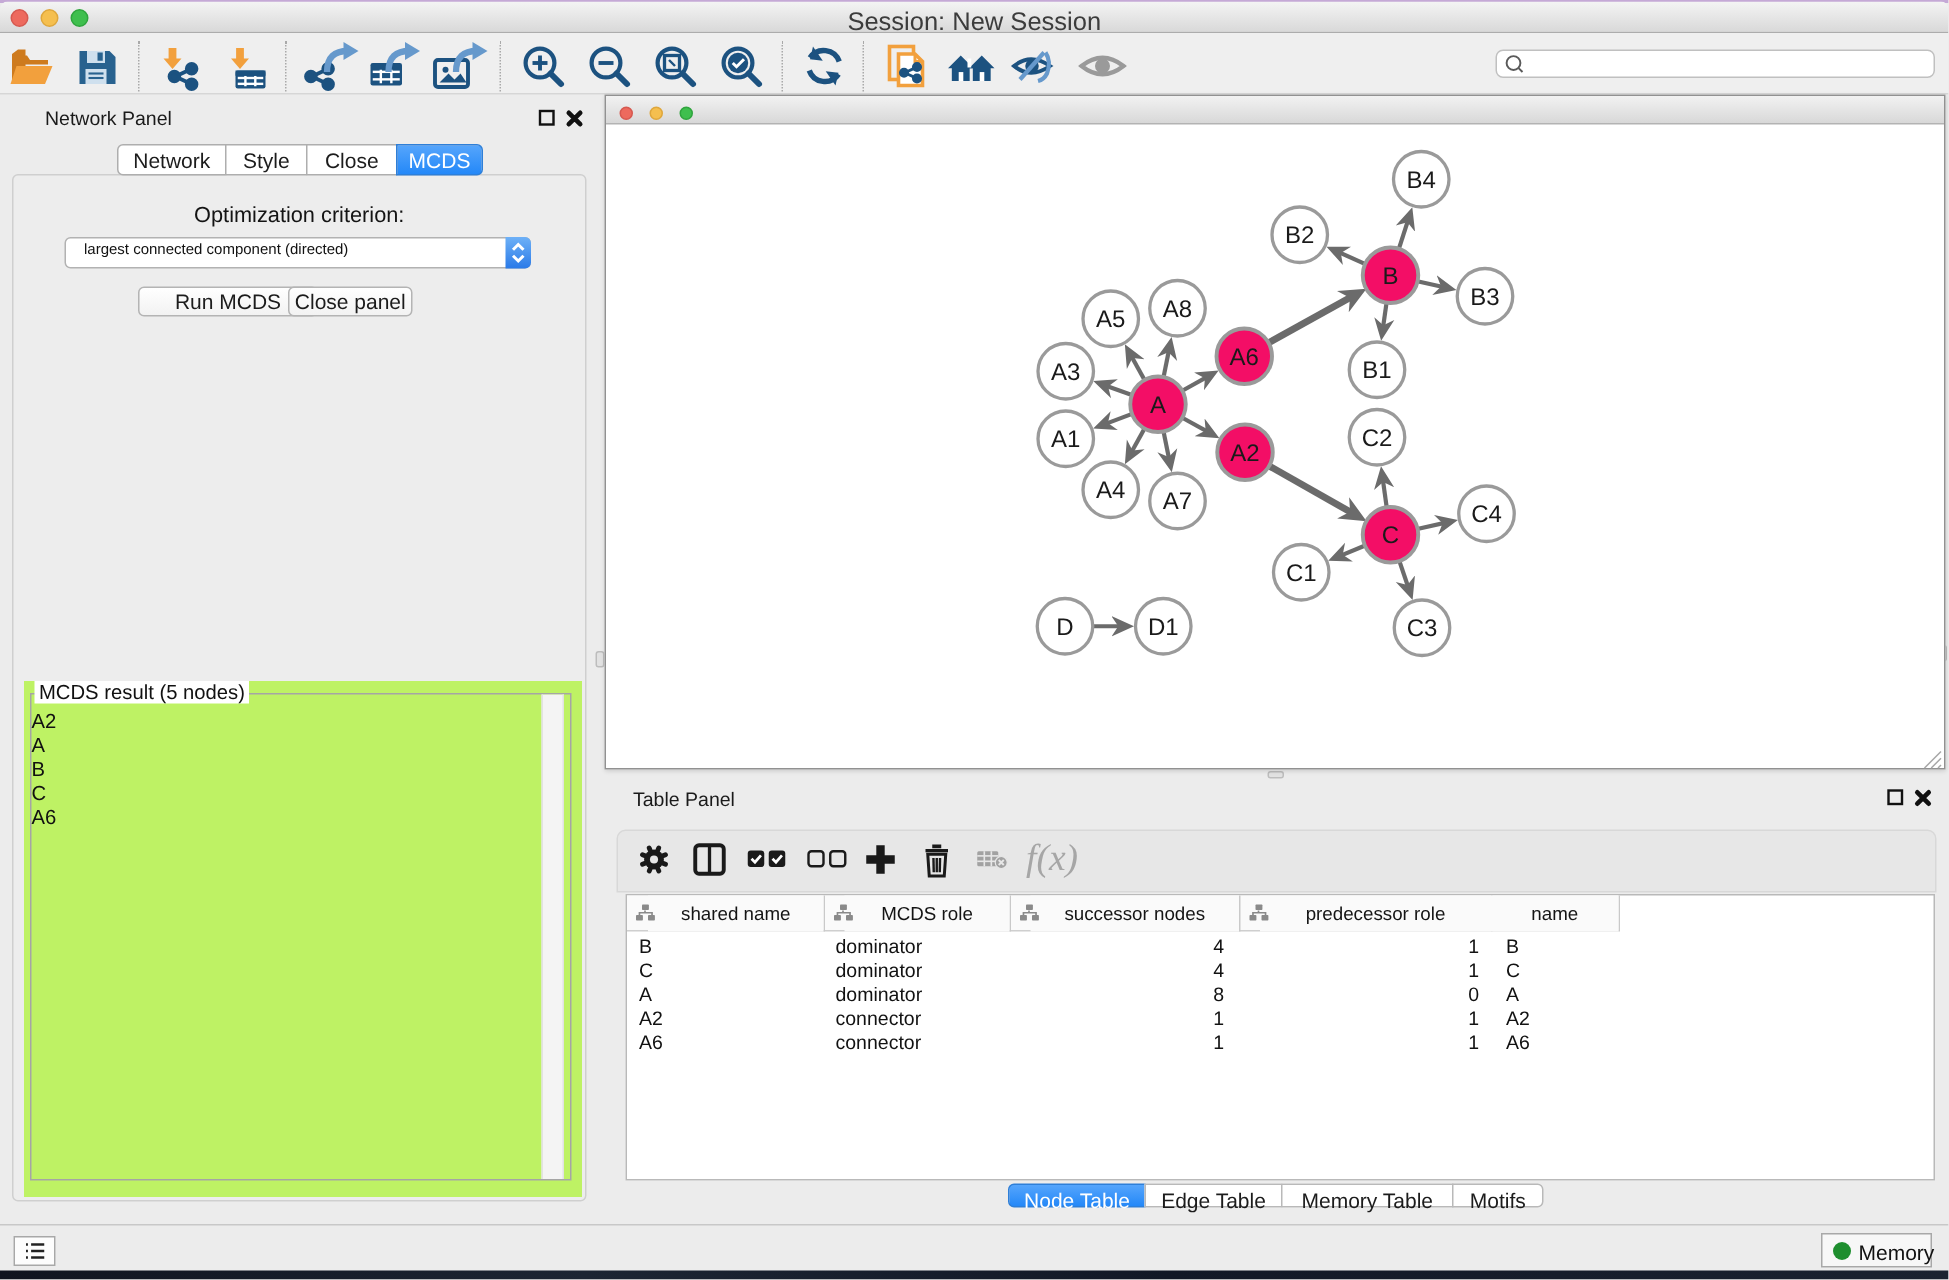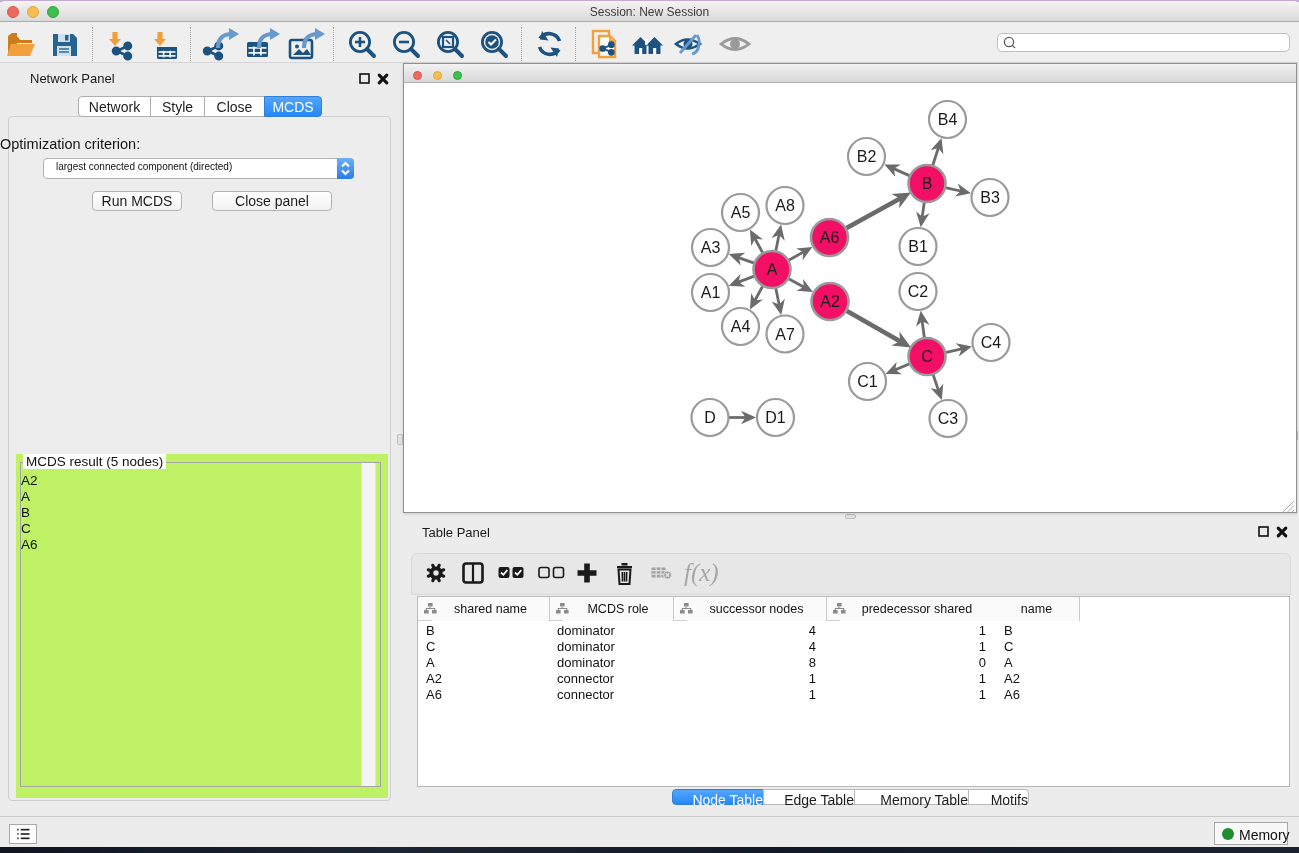--- a/index.html
+++ b/index.html
@@ -1,21 +1,21 @@
 <!DOCTYPE html>
 <html><head><meta charset="utf-8">
 <style>
 *{margin:0;padding:0;box-sizing:border-box}
 html,body{width:1299px;height:853px;overflow:hidden}
 body{font-family:"Liberation Sans",sans-serif;background:#ececec;position:relative}
 .abs{position:absolute}
 .purple{left:0;top:0;width:1299px;height:2px;background:#c5a9d6}
 .titlebar{left:0;top:1px;width:1299px;height:21px;background:linear-gradient(#f4f4f4,#d9d9d9);border-bottom:1px solid #acacac;border-radius:5px 5px 0 0}
 .tl{border-radius:50%;width:12px;height:12px;top:6px}
-.ttext{width:100%;text-align:center;top:5px;font-size:12px;color:#3c3c3c}
+.ttext{width:100%;text-align:center;top:5px;font-size:17px;color:#3c3c3c}
 .toolbar{left:0;top:22px;width:1299px;height:41px;background:#efefef;border-bottom:1px solid #d6d6d6}
 .tdiv{top:27px;height:34px;width:0;border-left:1px dotted #a9a9a9}
 .searchbox{left:997px;top:33px;width:293px;height:19px;background:#fff;border:1px solid #c0c0c0;border-radius:5px}
 .cph{left:0;top:63px;width:399px;height:30px}
 .cptitle{left:30px;top:8px;font-size:13px;color:#1a1a1a}
 .tab{top:96px;height:21px;background:#fff;border:1px solid #aeaeae;font-size:14px;color:#1c1c1c;text-align:center;line-height:20px}
 .cpanel{left:8px;top:116px;width:383px;height:685px;border:1px solid #cfcfcf;border-radius:4px;background:#ededed}
 .btn{height:20px;background:linear-gradient(#ffffff,#f2f2f2);border:1px solid #b4b4b4;border-radius:4px;font-size:14px;color:#1c1c1c;text-align:center;line-height:18px}
 .resultbox{left:16px;top:454px;width:372px;height:344px;background:#bef264}
 .groupbd{left:4px;top:8px;width:361px;height:325px;border:1px solid #a5a5a5}
@@ -26,21 +26,21 @@
 .nettitle{left:0;top:0;width:892px;height:19px;background:linear-gradient(#f2f2f2,#d8d8d8);border-bottom:1px solid #b3b3b3}
 .ntl{border-radius:50%;width:9px;height:9px;top:7px}
 .statusbar{left:0;top:816px;width:1299px;height:31px;background:#ececec;border-top:1px solid #c8c8c8}
 .darkstrip{left:0;top:847px;width:1299px;height:6px;background:linear-gradient(90deg,#10141f,#1c2533 30%,#121826 60%,#1a2230)}
 .tphead{left:405px;top:520px;width:894px;height:26px}
 .tptool{left:411px;top:553px;width:880px;height:42px;background:#e7e7e7;border:1px solid #d8d8d8;border-radius:6px 6px 0 0}
 .ttable{left:417px;top:596px;width:873px;height:191px;background:#fff;border:1px solid #b9b9b9}
 .th{top:0px;height:24px;background:#fafafa;font-size:12.5px;color:#141414;text-align:center;line-height:24px}
 .colsep{top:0;height:24px;width:0;border-left:1px solid #c9c9c9}
 .td{font-size:13px;color:#121212;height:16.1px;line-height:16.1px}
-.btab{top:789px;height:16px;background:#fff;border:1px solid #b9b9b9;font-size:14px;color:#1c1c1c;text-align:right;line-height:21px}
+.btab{top:789px;height:16px;background:#fff;border:1px solid #b9b9b9;font-size:14px;color:#1c1c1c;text-align:center;line-height:21px}
 svg{position:absolute;overflow:visible}
 </style></head>
 <body>
 <div class="abs purple"></div>
 <div class="abs titlebar"></div>
 <div class="abs tl" style="left:7px;background:#ed6a5e;border:1px solid #d65950"></div>
 <div class="abs tl" style="left:27px;background:#f5bf4f;border:1px solid #dfa73c"></div>
 <div class="abs tl" style="left:47px;background:#3fbf4e;border:1px solid #2fa53d"></div>
 <div class="abs ttext">Session: New Session</div>
 <div class="abs toolbar"></div>
@@ -180,30 +180,30 @@
     <rect x="1" y="1" width="9" height="9" fill="none" stroke="#111" stroke-width="1.6"></rect>
   </svg>
 <svg style="left:377px;top:73px" width="12" height="12" viewBox="0 0 12 12">
     <path d="M2.2,2.2L9.8,9.8M9.8,2.2L2.2,9.8" stroke="#111" stroke-width="3.1" stroke-linecap="round"></path>
   </svg>
 <div class="abs cpanel"></div>
 <div class="abs tab" style="left:78px;width:73px;border-radius:4px 0 0 4px">Network</div>
 <div class="abs tab" style="left:150px;width:55px">Style</div>
 <div class="abs tab" style="left:204px;width:61px">Close</div>
 <div class="abs tab" style="left:264px;width:58px;background:linear-gradient(#55a5fc,#2488f8);border-color:#2e7fd8;color:#fff;border-radius:0 4px 4px 0">MCDS</div>
-<div class="abs" style="left:0;top:136px;width:399px;text-align:left;font-size:14.5px;color:#141414">Optimization criterion:</div>
+<div class="abs" style="left:0;top:136px;width:399px;text-align:center;font-size:14.5px;color:#141414">Optimization criterion:</div>
 <div class="abs" style="left:43px;top:158px;width:311px;height:21px;background:#fff;border:1px solid #b2b2b2;border-radius:4px"></div>
 <div class="abs" style="left:56px;top:161px;font-size:10px;color:#111">largest connected component (directed)</div>
 <div class="abs" style="left:337px;top:158px;width:17px;height:21px;background:linear-gradient(#6eb1f7,#2a7ae8);border-radius:0 4px 4px 0"></div>
 <svg style="left:340px;top:161px" width="11" height="15" viewBox="0 0 11 15">
     <path d="M2,5.5L5.5,2L9,5.5" fill="none" stroke="#fff" stroke-width="2"></path>
     <path d="M2,9.5L5.5,13L9,9.5" fill="none" stroke="#fff" stroke-width="2"></path>
   </svg>
-<div class="abs btn" style="left:92px;top:191px;width:90px">Run MCDS</div>
-<div class="abs btn" style="left:212px;top:191px;width:120px">Close panel</div>
+<div class="abs btn" style="left:92px;top:191px;width:120px">Run MCDS</div>
+<div class="abs btn" style="left:192px;top:191px;width:83px">Close panel</div>
 <div class="abs resultbox">
 <div class="abs groupbd"></div>
 <div class="abs grouptitle">MCDS result (5 nodes)</div>
 <div class="abs sbtrack"></div>
 <div class="abs mitem" style="top:19px">A2</div>
 <div class="abs mitem" style="top:35px">A</div>
 <div class="abs mitem" style="top:51px">B</div>
 <div class="abs mitem" style="top:67px">C</div>
 <div class="abs mitem" style="top:83px">A6</div>
 </div>
@@ -381,21 +381,21 @@
     </svg>
 <div class="abs th" style="left:269px;width:139px">successor nodes</div>
 <svg style="left:261px;top:5px" width="14" height="13" viewBox="0 0 14 13">
       <g fill="#8a8a8a">
         <rect x="5" y="1" width="4.6" height="3.6" rx="0.5"></rect>
         <rect x="1" y="8" width="4.6" height="3.6" rx="0.5"></rect>
         <rect x="9" y="8" width="4.6" height="3.6" rx="0.5"></rect>
         <path d="M7,5 L7,6.5 M3.3,8 L3.3,6.5 L11.7,6.5 L11.7,8" stroke="#8a8a8a" stroke-width="1.1" fill="none"></path>
       </g>
     </svg>
-<div class="abs th" style="left:422px;width:154px">predecessor shared</div>
+<div class="abs th" style="left:422px;width:154px">predecessor role</div>
 <svg style="left:414px;top:5px" width="14" height="13" viewBox="0 0 14 13">
       <g fill="#8a8a8a">
         <rect x="5" y="1" width="4.6" height="3.6" rx="0.5"></rect>
         <rect x="1" y="8" width="4.6" height="3.6" rx="0.5"></rect>
         <rect x="9" y="8" width="4.6" height="3.6" rx="0.5"></rect>
         <path d="M7,5 L7,6.5 M3.3,8 L3.3,6.5 L11.7,6.5 L11.7,8" stroke="#8a8a8a" stroke-width="1.1" fill="none"></path>
       </g>
     </svg>
 <div class="abs th" style="left:576px;width:85px">name</div>
 <div class="abs td" style="left:8px;top:25.5px">B</div>

